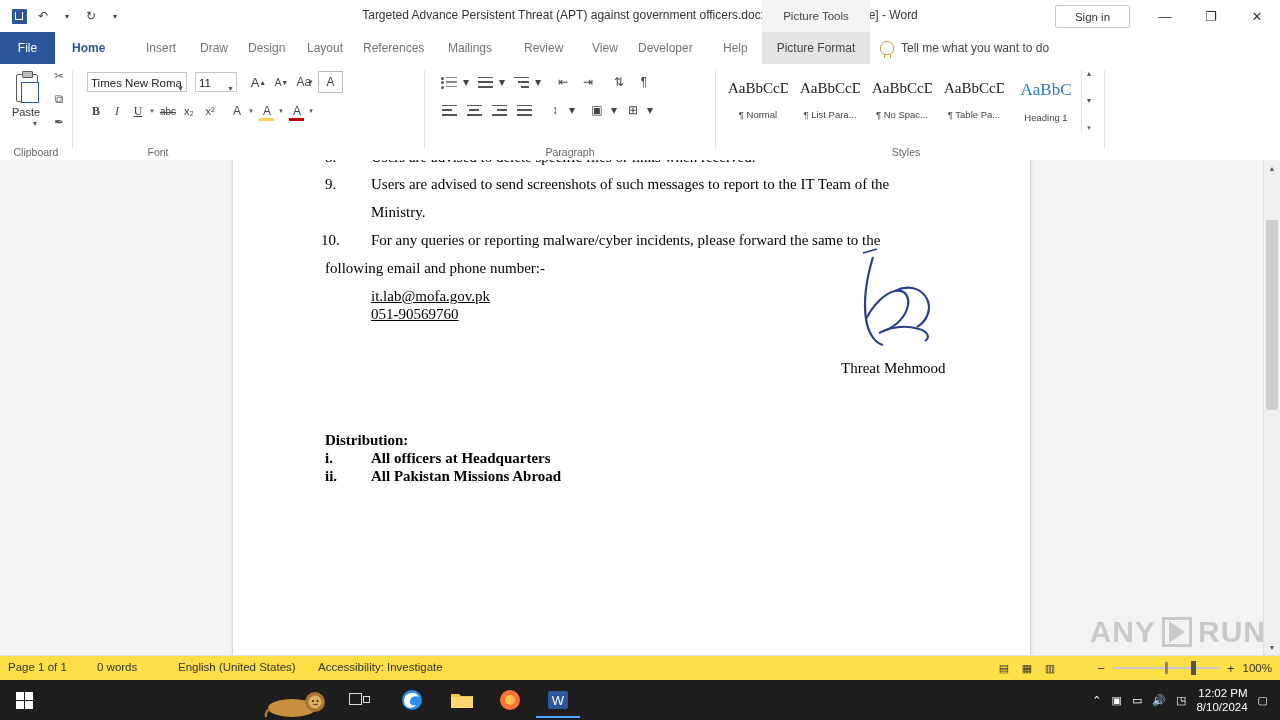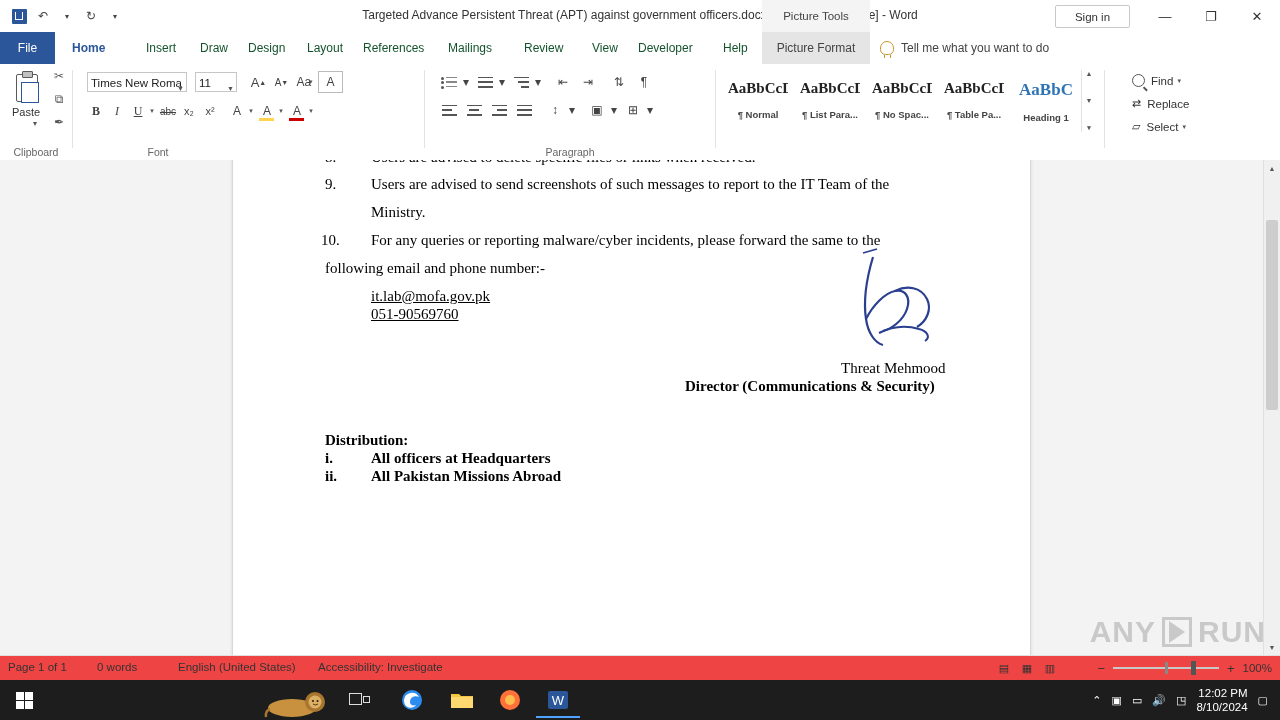--- a/index.html
+++ b/index.html
@@ -13,21 +13,21 @@
   .save-sq{width:15px;height:15px;background:#2b579a;display:flex;align-items:center;justify-content:center;border-radius:1px;}
   .save-sq i{display:block;width:8px;height:8px;border:1.5px solid #fff;border-top:none;box-sizing:border-box;}
   .title-text{position:absolute;left:0;right:0;top:8px;text-align:center;font-size:12px;color:#333;}
   .pic-tools{position:absolute;left:762px;top:0;width:108px;height:32px;background:#f4f4f4;display:flex;align-items:center;justify-content:center;font-size:11.5px;color:#444;}
   .signin{position:absolute;right:150px;top:5px;width:73px;height:21px;border:1px solid #c8c8c8;border-radius:2px;background:#fff;font-size:11.5px;color:#333;display:flex;align-items:center;justify-content:center;}
   .wbtns{position:absolute;right:0;top:0;height:32px;display:flex;}
   .wbtn{width:46px;height:32px;display:flex;align-items:center;justify-content:center;font-size:13px;color:#333;}
 
   
   .tabs{position:absolute;left:0;top:32px;width:1280px;height:32px;background:#fff;border-bottom:1px solid #d4d4d4;}
-  .tab{position:absolute;top:0;height:32px;display:flex;align-items:center;padding:0 11px;font-size:12px;color:#14532d;cursor:default;}
+  .tab{position:absolute;top:0;height:32px;display:flex;align-items:center;padding:0 11px;font-size:12px;color:#737373;cursor:default;}
   .tab.file{background:#2b579a;color:#fff;left:0;width:53px;justify-content:center;padding:0;}
   .tab.active{color:#2b579a;border-bottom:2.5px solid #2b579a;font-weight:bold;}
   .tab.pf{color:#444;}
   .tellme{position:absolute;left:880px;top:0;height:32px;display:flex;align-items:center;gap:7px;font-size:12px;color:#444;}
   .bulb{display:inline-block;width:12px;height:12px;border:1.4px solid #c9962f;border-radius:50% 50% 40% 40%;position:relative;}
   .bulb:after{content:"";position:absolute;left:3px;bottom:-4px;width:5px;height:3px;border-left:1.4px solid #c9962f;border-right:1.4px solid #c9962f;}
 
   
   .ribbon{position:absolute;left:0;top:64px;width:1280px;height:96px;background:#fff;border-bottom:1px solid #d4d4d4;}
   .group{position:absolute;top:0;height:96px;}
@@ -73,21 +73,21 @@
   .lines{width:15px;height:11px;display:flex;flex-direction:column;justify-content:space-between;}
   .lines i{display:block;height:1.6px;background:#555;}
   .lines.l1 i:nth-child(1){width:15px}.lines.l1 i:nth-child(2){width:15px}.lines.l1 i:nth-child(3){width:15px}
   .lines.r i{margin-left:auto;}
   .lines.c i{margin:0 auto;}
   .bul{width:16px;height:11px;position:relative;}
   .bul b{position:absolute;left:0;width:3px;height:3px;background:#555;border-radius:50%;}
   .bul s{position:absolute;left:5px;height:1.6px;width:11px;background:#888;display:block;}
 
   
-  .g-styles{left:716px;width:380px;font-weight:bold;}
+  .g-styles{left:716px;width:380px;}
   .stylebox{position:absolute;top:6px;width:62px;height:62px;border:1px solid transparent;display:flex;flex-direction:column;align-items:center;justify-content:flex-start;}
   .stylebox .prev{font-family:"Liberation Serif",serif;font-size:15px;color:#222;margin-top:9px;white-space:nowrap;overflow:hidden;width:60px;text-align:center;}
   .stylebox .nm{font-size:9.5px;color:#444;margin-top:12px;white-space:nowrap;overflow:hidden;width:62px;text-align:center;}
   .stylebox.h1 .prev{color:#2e74b5;font-size:17px;}
   .stylesel{position:absolute;right:0;top:6px;width:14px;height:62px;display:flex;flex-direction:column;justify-content:space-between;align-items:center;border-left:1px solid #e2e2e2;}
   .stylesel span{font-size:7px;color:#555;}
 
   
   .g-edit{left:1122px;width:158px;}
   .ed{position:absolute;left:10px;display:flex;align-items:center;gap:6px;font-size:11.5px;color:#333;}
@@ -105,21 +105,21 @@
   .distr{position:absolute;font-family:"Liberation Serif",serif;font-size:15px;font-weight:bold;color:#000;}
   .vscroll{position:absolute;right:0;top:160px;width:16px;height:495px;background:#f0f0f0;border-left:1px solid #e0e0e0;}
   .vthumb{position:absolute;left:2px;top:60px;width:12px;height:190px;background:#cdcdcd;border-radius:2px;}
   .vup,.vdn{position:absolute;left:0;width:16px;height:16px;display:flex;align-items:center;justify-content:center;font-size:7px;color:#555;}
   .vup{top:0}.vdn{bottom:0}
   .anyrun{position:absolute;right:14px;bottom:6px;display:flex;align-items:center;gap:6px;color:#c9c9c9;font-size:30px;font-weight:bold;letter-spacing:1px;font-family:"Liberation Sans",sans-serif;}
   .anyrun .tri{width:0;height:0;border-left:16px solid #c9c9c9;border-top:11px solid transparent;border-bottom:11px solid transparent;}
   .anyrun .bx{border:3px solid #c9c9c9;padding:1px 4px;display:flex;align-items:center;}
 
   
-  .status{position:absolute;left:0;top:655px;width:1280px;height:25px;background:#ef4444;border-top:1px solid #e0e0e0;font-size:11.5px;color:#333;}
+  .status{position:absolute;left:0;top:655px;width:1280px;height:25px;background:#fde047;border-top:1px solid #e0e0e0;font-size:11.5px;color:#333;}
   .st{position:absolute;top:5px;}
   .zoomwrap{position:absolute;right:8px;top:4px;display:flex;align-items:center;gap:8px;}
   .zline{position:relative;width:106px;height:16px;}
   .zline:before{content:"";position:absolute;left:0;top:7px;width:106px;height:2px;background:#c8c8c8;}
   .zline:after{content:"";position:absolute;left:52px;top:2px;width:3px;height:12px;background:#888;}
   .zthumb{position:absolute;left:78px;top:1px;width:5px;height:14px;background:#555;}
   .viewico{position:absolute;top:4px;width:18px;height:16px;display:flex;align-items:center;justify-content:center;color:#333;font-size:11px;}
 
   
   .taskbar{position:absolute;left:0;top:680px;width:1280px;height:40px;background:#1d1d1d;}
@@ -348,39 +348,24 @@
       </div>
       <div class="stylebox h1" style="left:298px">
         <div class="prev">AaBbC</div>
         <div class="nm">Heading 1</div>
       </div>
       <div class="stylesel">
         <span>▲</span>
         <span>▼</span>
         <span>▾</span>
       </div>
+      <div class="grouplabel">Styles</div>
     </div>
     <div class="sep" style="left:1104px"></div>
 
-    <div class="group g-edit">
-      <div class="ed ed1">
-        <span class="magn"></span>
-        <span>Find</span>
-        <span class="mini-caret">▾</span>
-      </div>
-      <div class="ed ed2">
-        <span style="font-size:11px">⇄</span>
-        <span>Replace</span>
-      </div>
-      <div class="ed ed3">
-        <span style="font-size:11px">▱</span>
-        <span>Select</span>
-        <span class="mini-caret">▾</span>
-      </div>
-    </div>
   </div>
 
   <div class="docarea">
     <div class="page">
 
       <div class="wm" style="left:20px;top:8px;font-size:26px;"></div>
 
       <div class="num" style="left:92px;top:-8px">8.</div>
       <div class="ptxt" style="left:138px;top:-8px">Users are advised to delete specific files or links when received.</div>
 
@@ -397,21 +382,20 @@
 
       <svg class="sig" viewBox="0 0 130 110">
         <path d="M40 10 C34 30 30 52 33 72 C35 86 42 96 50 98" stroke="#2a3f8f" stroke-width="2.2" fill="none"></path>
         <path d="M33 72 C40 58 52 46 62 44 C72 42 78 50 74 62 C70 74 58 82 50 84" stroke="#2a3f8f" stroke-width="2.2" fill="none"></path>
         <path d="M62 44 C74 38 88 40 94 52 C99 62 94 74 84 80" stroke="#2a3f8f" stroke-width="2.2" fill="none"></path>
         <path d="M46 86 C58 80 72 78 86 82 C94 84 98 90 92 94" stroke="#2a3f8f" stroke-width="2" fill="none"></path>
         <path d="M30 6 L44 2" stroke="#2a3f8f" stroke-width="1.6" fill="none"></path>
       </svg>
 
       <div class="ptxt" style="left:608px;top:203px">Threat Mehmood</div>
-      <div class="ptxt" style="left:452px;top:221px;font-weight:bold">Director (Communications &amp; Security)</div>
 
       <div class="distr" style="left:92px;top:275px">Distribution:</div>
       <div class="distr" style="left:92px;top:293px">i.</div>
       <div class="distr" style="left:138px;top:293px">All officers at Headquarters</div>
       <div class="distr" style="left:92px;top:311px">ii.</div>
       <div class="distr" style="left:138px;top:311px">All Pakistan Missions Abroad</div>
     </div>
 
     <div class="anyrun">
       <span>ANY</span>

